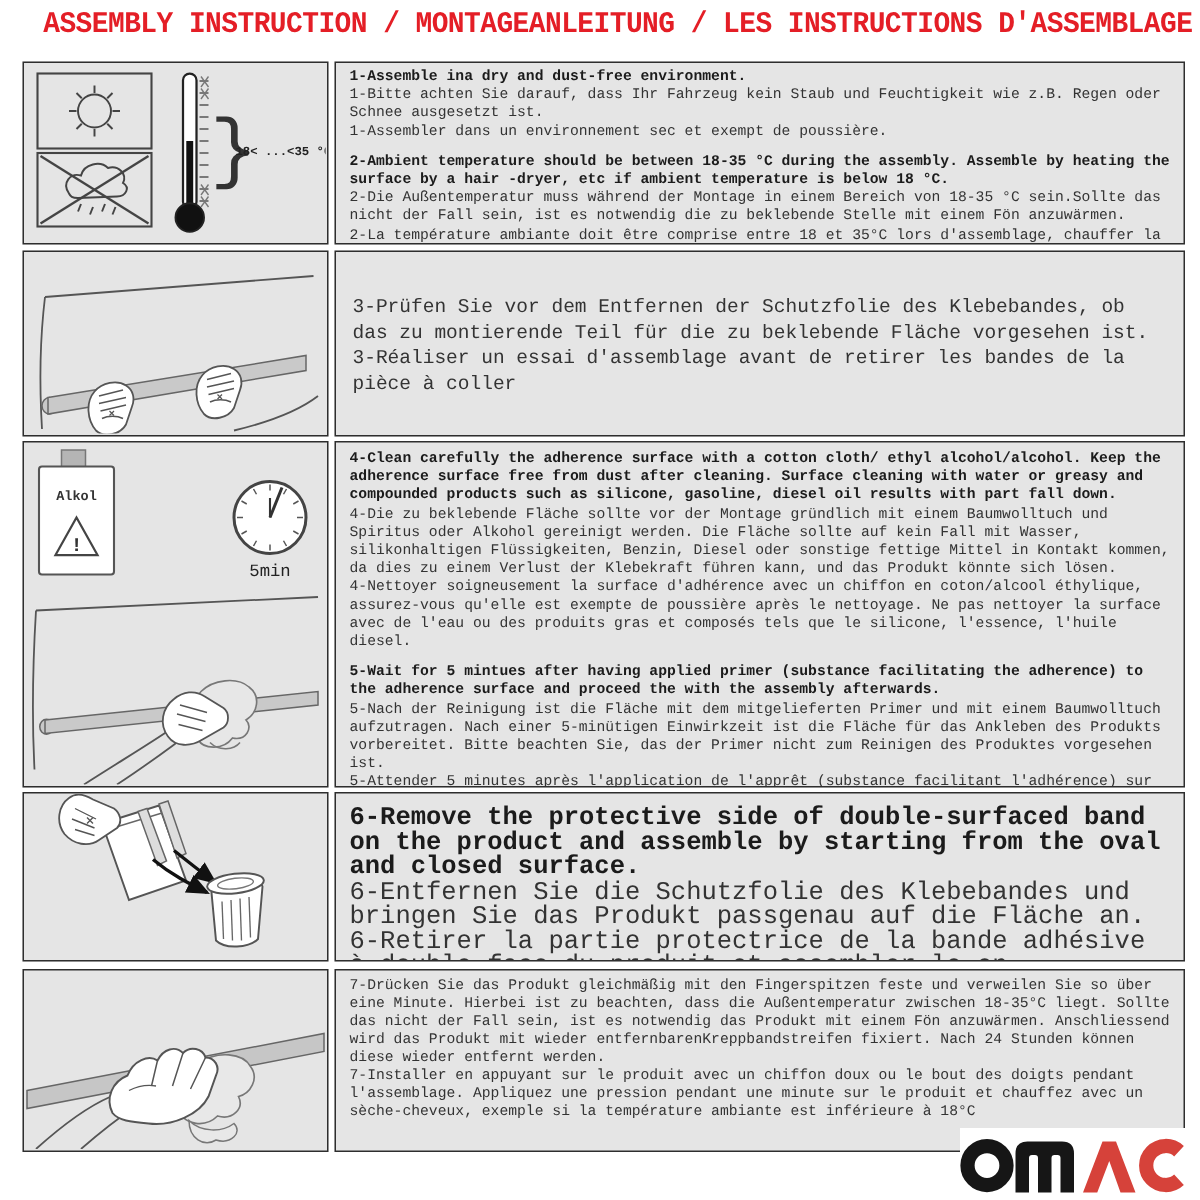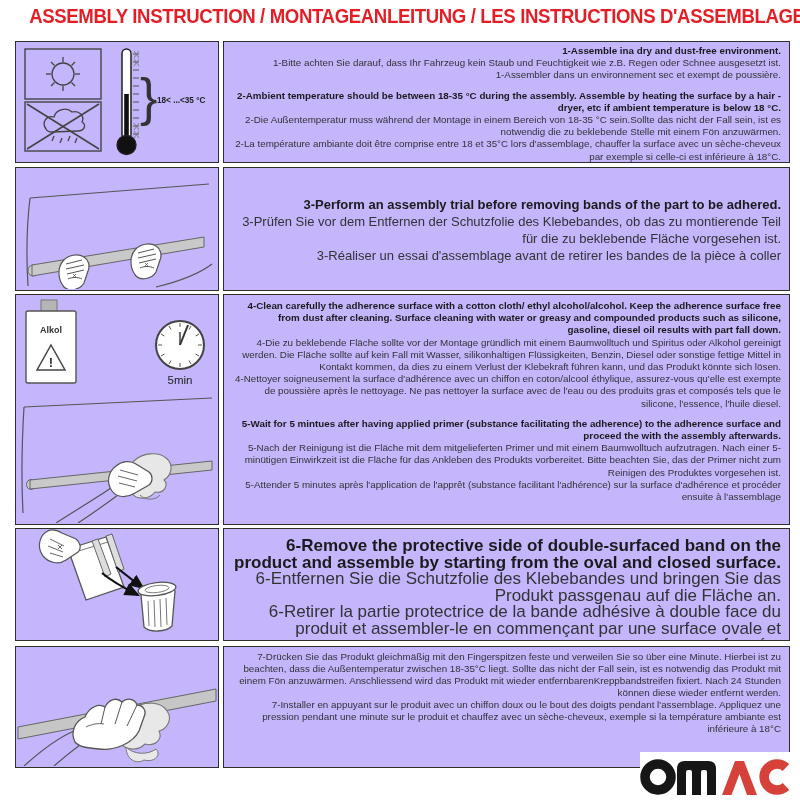--- a/index.html
+++ b/index.html
@@ -1,21 +1,21 @@
 <!DOCTYPE html>
 <html><head>
 <meta charset="utf-8">
 <style>
   html,body{margin:0;padding:0;background:#fff;}
   .page{position:relative;width:800px;height:800px;background:#fff;overflow:hidden;
-        font-family:Liberation Sans, sans-serif;}
+        font-family:Liberation Mono, monospace;}
   .title{position:absolute;top:5px;left:0;width:800px;text-align:center;}
   .title span{display:inline-block;font-size:20px;font-weight:bold;letter-spacing:-0.4px;
         color:#e41e26;transform:scaleX(.93);transform-origin:center;white-space:nowrap;}
-  .box{position:absolute;border:1.6px solid #2e2e2e;background:#c4b5fd;box-sizing:border-box;overflow:hidden;text-align:right;}
+  .box{position:absolute;border:1.6px solid #2e2e2e;background:#e5e5e5;box-sizing:border-box;overflow:hidden;}
   .txt{padding:3px 8px 2px 9px;color:#333;}
   .t-sm{font-size:9.8px;line-height:12.2px;}
   .t-xs{font-size:9.8px;line-height:12.0px;}
   .t-lg{font-size:13px;line-height:17px;}
   .t-md{font-size:17px;line-height:16.5px;}
   .step{margin-bottom:8px;}
   .step:last-child{margin-bottom:0;}
   .en{font-weight:bold;color:#1b1b1b;}
   .vcenter{display:flex;flex-direction:column;justify-content:center;}
   svg{display:block;}
@@ -117,21 +117,20 @@
       </g>
       <g transform="translate(72,-11)">
         <path d="M48,119 C42,112 41,100 47,93 C52,87 62,85 68,89 C73,92 74,98 72,103 L68,115 C64,122 53,124 48,119 Z" fill="#fff" stroke="#555" stroke-width="1.2"></path>
         <path d="M50,96 L66,92 M50,101 L68,97 M51,106 L68,102 M52,111 C56,109 62,109 66,111" fill="none" stroke="#555" stroke-width="1"></path>
         <path d="M57,106 l3,3 M60,106 l-3,3" stroke="#555" stroke-width="0.8"></path>
       </g>
     </svg>
   </div>
   <div class="box txt t-lg vcenter" style="left:223px;top:167px;width:567px;height:124px;padding-left:11px;">
     <div class="step">
-      <div class="en">3-Perform an assembly trial before removing bands of the part to be adhered.</div>
       <div>3-Prüfen Sie vor dem Entfernen der Schutzfolie des Klebebandes, ob das zu montierende Teil für die zu beklebende Fläche vorgesehen ist.</div>
       <div>3-Réaliser un essai d'assemblage avant de retirer les bandes de la pièce à coller</div>
     </div>
   </div>
 
   <div class="box" style="left:15px;top:294px;width:204px;height:231px;">
     <svg width="201" height="228" viewBox="0 0 201 228">
       <g>
         <rect x="25" y="5" width="16" height="12" fill="#b5b5b5" stroke="#777" stroke-width="1"></rect>
         <rect x="10" y="16" width="50" height="72" rx="2" fill="#fff" stroke="#555" stroke-width="1.4"></rect>

